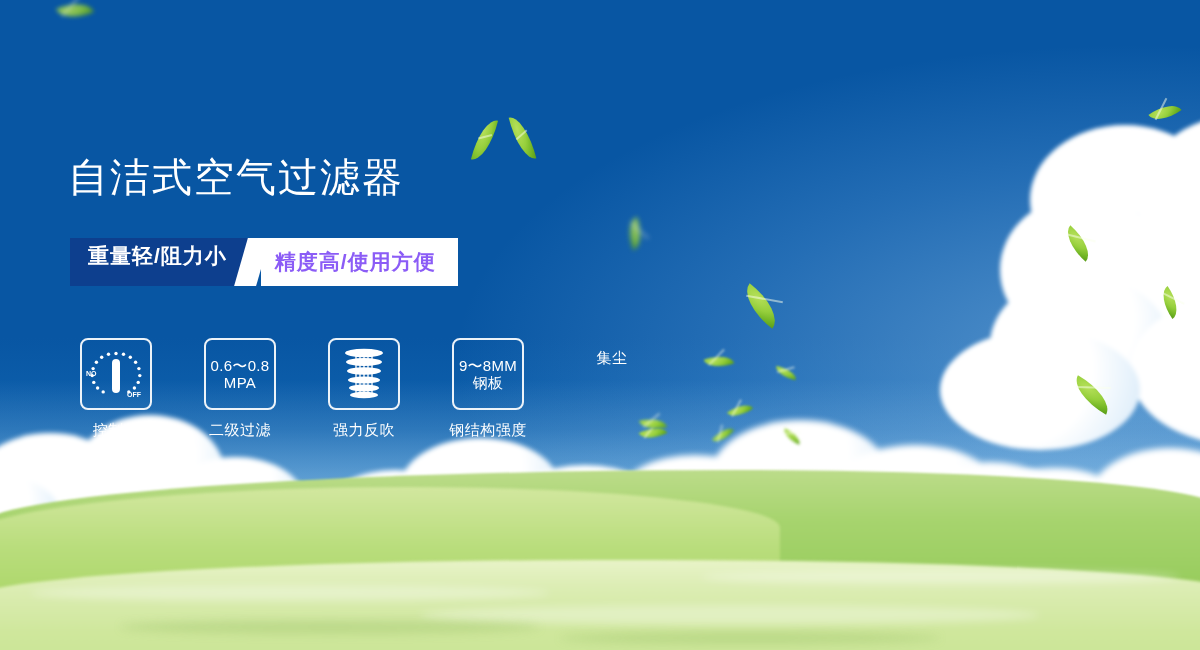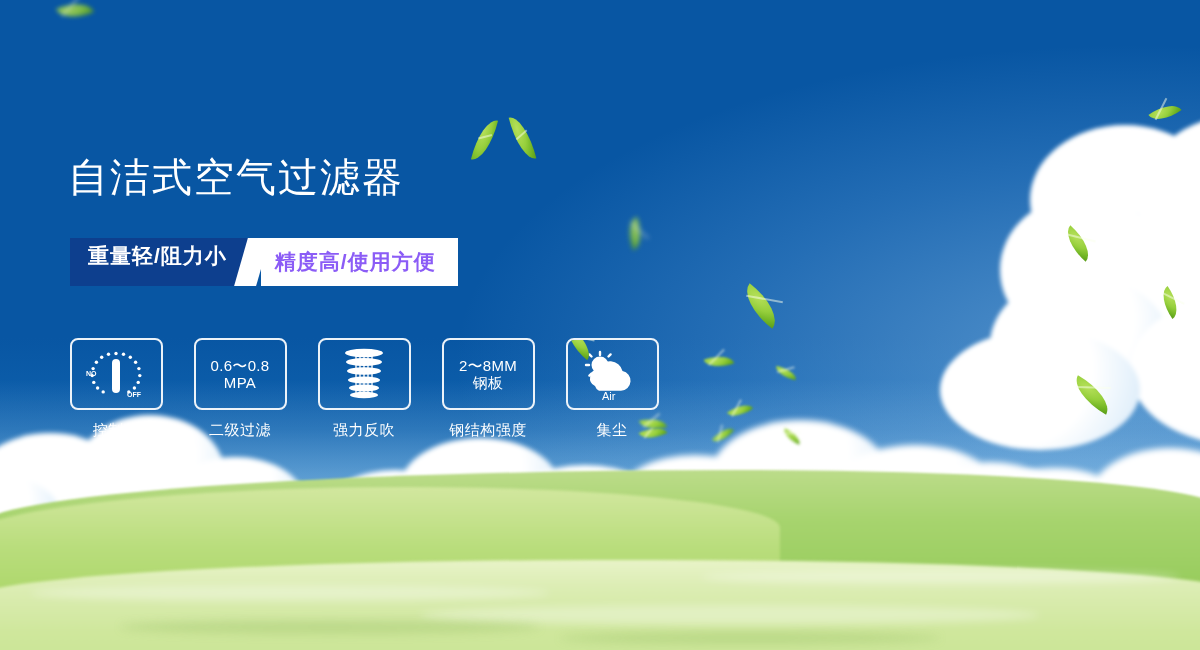--- a/index.html
+++ b/index.html
@@ -111,21 +111,21 @@
     padding:0 22px 0 14px;margin-left:-2px;
   }
 
   
   #features{
     position:absolute;left:80px;top:338px;
     display:flex;gap:52px;
   }
   .feature{width:72px;display:flex;flex-direction:column;align-items:center;}
   .fbox{
-    width:93px;height:72px;box-sizing:border-box;
+    width:72px;height:72px;box-sizing:border-box;
     border:2px solid rgba(255,255,255,.92);
     border-radius:8px;
     display:flex;align-items:center;justify-content:center;
     position:relative;overflow:hidden;
   }
   .ftext{
     color:#ffffff;font-size:15px;line-height:17px;
     text-align:center;font-weight:400;letter-spacing:.3px;
   }
   .flabel{
@@ -273,42 +273,25 @@
             <ellipse cx="28" cy="44" rx="15" ry="3.4"></ellipse>
             <ellipse cx="28" cy="51" rx="14" ry="3.2"></ellipse>
           </g>
         </svg>
       </div>
       <div class="flabel">强力反吹</div>
     </div>
 
     <div class="feature">
       <div class="fbox">
-        <div class="ftext" style="white-space:pre-line;">2〜8MM
+        <div class="ftext" style="white-space:pre-line;">9〜8MM
 钢板</div>
       </div>
       <div class="flabel">钢结构强度</div>
     </div>
 
     <div class="feature">
-      <div class="fbox">
-        <div class="leaf" style="left:-6px;top:-4px;width:34px;height:15px;transform:rotate(40deg);z-index:2;"></div>
-        <svg class="fsvg" width="62" height="56" viewBox="0 0 62 56" style="position:relative;z-index:1;">
-          <g fill="#ffffff">
-            <circle cx="19" cy="19" r="8.5"></circle>
-            <g stroke="#ffffff" stroke-width="2.4" stroke-linecap="round">
-              <line x1="19" y1="6" x2="19" y2="9"></line>
-              <line x1="8" y1="19" x2="5" y2="19"></line>
-              <line x1="10.5" y1="10.5" x2="8.4" y2="8.4"></line>
-              <line x1="27.5" y1="10.5" x2="29.6" y2="8.4"></line>
-              <line x1="10.5" y1="27.5" x2="8.4" y2="29.6"></line>
-            </g>
-            <path d="M14 40 a9 9 0 0 1 3-17 a13 13 0 0 1 24.5 2 a10 10 0 0 1 -1.5 19.8 L18 44.8 a8 8 0 0 1 -4 -4.8 z"></path>
-          </g>
-          <text x="21" y="54" fill="#ffffff" font-family="Liberation Sans, sans-serif" font-size="11">Air</text>
-        </svg>
-      </div>
       <div class="flabel">集尘</div>
     </div>
 
   </div>
 
 </div>
 
 </body></html>

